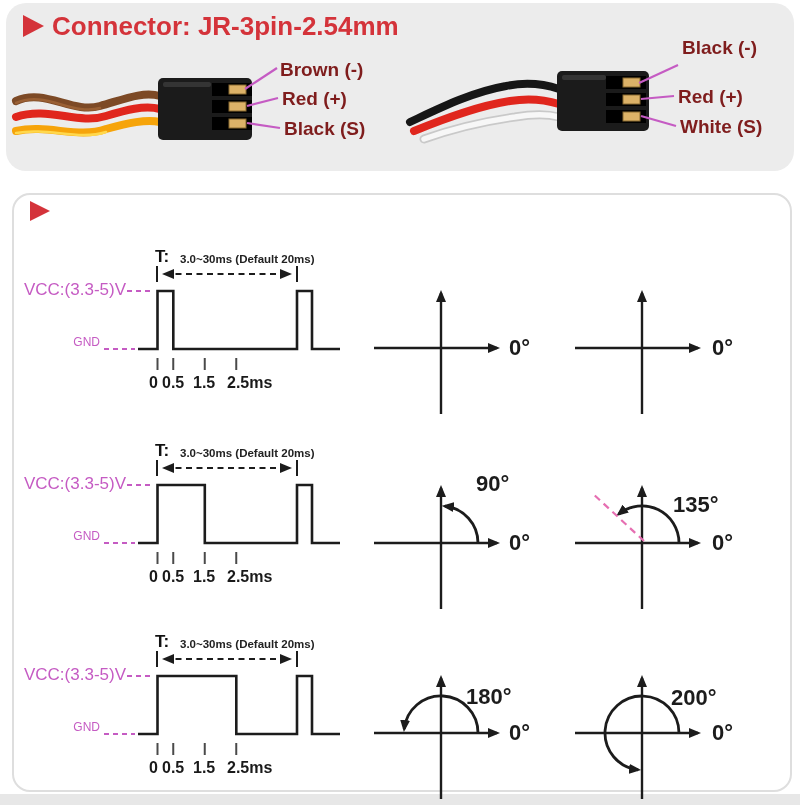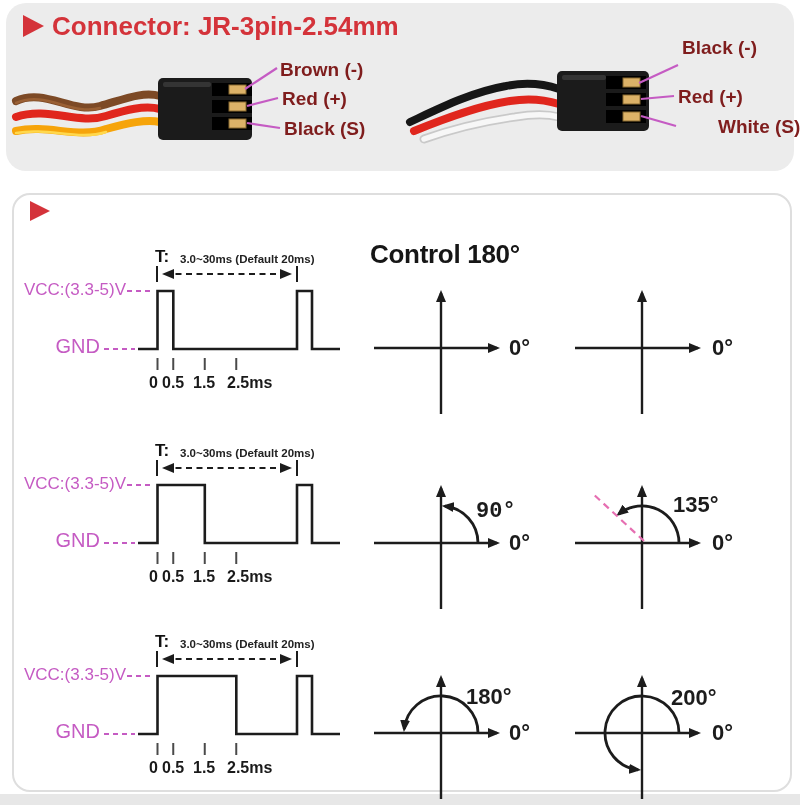--- a/index.html
+++ b/index.html
@@ -13,21 +13,21 @@
   .gfx{position:absolute;left:0;top:0;z-index:5;}
   .txt{position:absolute;z-index:8;white-space:nowrap;line-height:1.05;}
   .sec-title{font-size:26px;font-weight:700;color:#d4333a;letter-spacing:0px;}
   .tri{position:absolute;z-index:8;width:0;height:0;border-top:11px solid transparent;
        border-bottom:11px solid transparent;border-left:21px solid #d4333a;}
   .mag-label{font-size:19px;font-weight:700;color:#7f1d1d;}
   .col-header{font-size:26px;font-weight:600;color:#161616;letter-spacing:-0.3px;}
   .t-label{font-size:17px;font-weight:700;color:#111;}
   .t-range{font-size:11.5px;font-weight:600;color:#222;}
   .vcc-label{font-size:17px;font-weight:500;color:#c55bc3;width:112px;text-align:right;}
-  .gnd-label{font-size:20px;font-weight:500;color:#c55bc3;width:52px;text-align:right;}
+  .gnd-label{font-size:12px;font-weight:500;color:#c55bc3;width:52px;text-align:right;}
   .tick-label{font-size:16px;font-weight:700;color:#1a1a1a;}
   .zero-label{font-size:22px;font-weight:600;color:#1c1c1c;}
   .angle-label{font-size:22px;font-weight:600;color:#1c1c1c;}
 </style>
 </head>
 <body>
 
 <div class="stage">
 
   <section class="panel panel-top"></section>
@@ -38,23 +38,22 @@
   <span class="txt sec-title" style="left:52px;top:13px;">Connector: JR-3pin-2.54mm</span>
 
   <span class="tri" style="left:30px;top:201px;border-top-width:10px;border-bottom-width:10px;border-left-width:20px;"></span>
 
   <span class="txt mag-label" style="left:280px;top:60px;">Brown (-)</span>
   <span class="txt mag-label" style="left:282px;top:89px;">Red (+)</span>
   <span class="txt mag-label" style="left:284px;top:119px;">Black (S)</span>
 
   <span class="txt mag-label" style="left:682px;top:38px;">Black (-)</span>
   <span class="txt mag-label" style="left:678px;top:87px;">Red (+)</span>
-  <span class="txt mag-label" style="left:718px;top:117px;">White (S)</span>
-
-  <span class="txt col-header" style="left:370px;top:241px;">Control 180°</span>
+  <span class="txt mag-label" style="left:680px;top:117px;">White (S)</span>
+
 
   <span class="txt t-label" style="left:155px;top:248px;">T:</span>
   <span class="txt t-range" style="left:180px;top:253px;">3.0~30ms (Default 20ms)</span>
   <span class="txt vcc-label" style="left:14px;top:281px;">VCC:(3.3-5)V</span>
   <span class="txt gnd-label" style="left:48px;top:336px;">GND</span>
   <span class="txt tick-label" style="left:149px;top:375px;">0</span>
   <span class="txt tick-label" style="left:162px;top:375px;">0.5</span>
   <span class="txt tick-label" style="left:193px;top:375px;">1.5</span>
   <span class="txt tick-label" style="left:227px;top:375px;">2.5ms</span>
 
@@ -76,21 +75,21 @@
   <span class="txt tick-label" style="left:193px;top:760px;">1.5</span>
   <span class="txt tick-label" style="left:227px;top:760px;">2.5ms</span>
 
   <span class="txt zero-label" style="left:509px;top:336px;">0°</span>
   <span class="txt zero-label" style="left:712px;top:336px;">0°</span>
   <span class="txt zero-label" style="left:509px;top:531px;">0°</span>
   <span class="txt zero-label" style="left:712px;top:531px;">0°</span>
   <span class="txt zero-label" style="left:509px;top:721px;">0°</span>
   <span class="txt zero-label" style="left:712px;top:721px;">0°</span>
 
-  <span class="txt angle-label" style="left:476px;top:500px;font-family:Liberation Mono, monospace;">90°</span>
+  <span class="txt angle-label" style="left:476px;top:472px;">90°</span>
   <span class="txt angle-label" style="left:673px;top:493px;">135°</span>
   <span class="txt angle-label" style="left:466px;top:685px;text-align:right;">180°</span>
   <span class="txt angle-label" style="left:671px;top:686px;">200°</span>
 
   <svg class="gfx" width="800" height="805" viewBox="0 0 800 805">
     <defs>
       <marker id="ah" orient="auto" markerUnits="userSpaceOnUse" markerWidth="12" markerHeight="10" refX="9" refY="5">
         <path d="M0,0 L12,5 L0,10 Z" fill="#1c1c1c"></path>
       </marker>
       <marker id="ahr" orient="auto-start-reverse" markerUnits="userSpaceOnUse" markerWidth="12" markerHeight="10" refX="9" refY="5">

